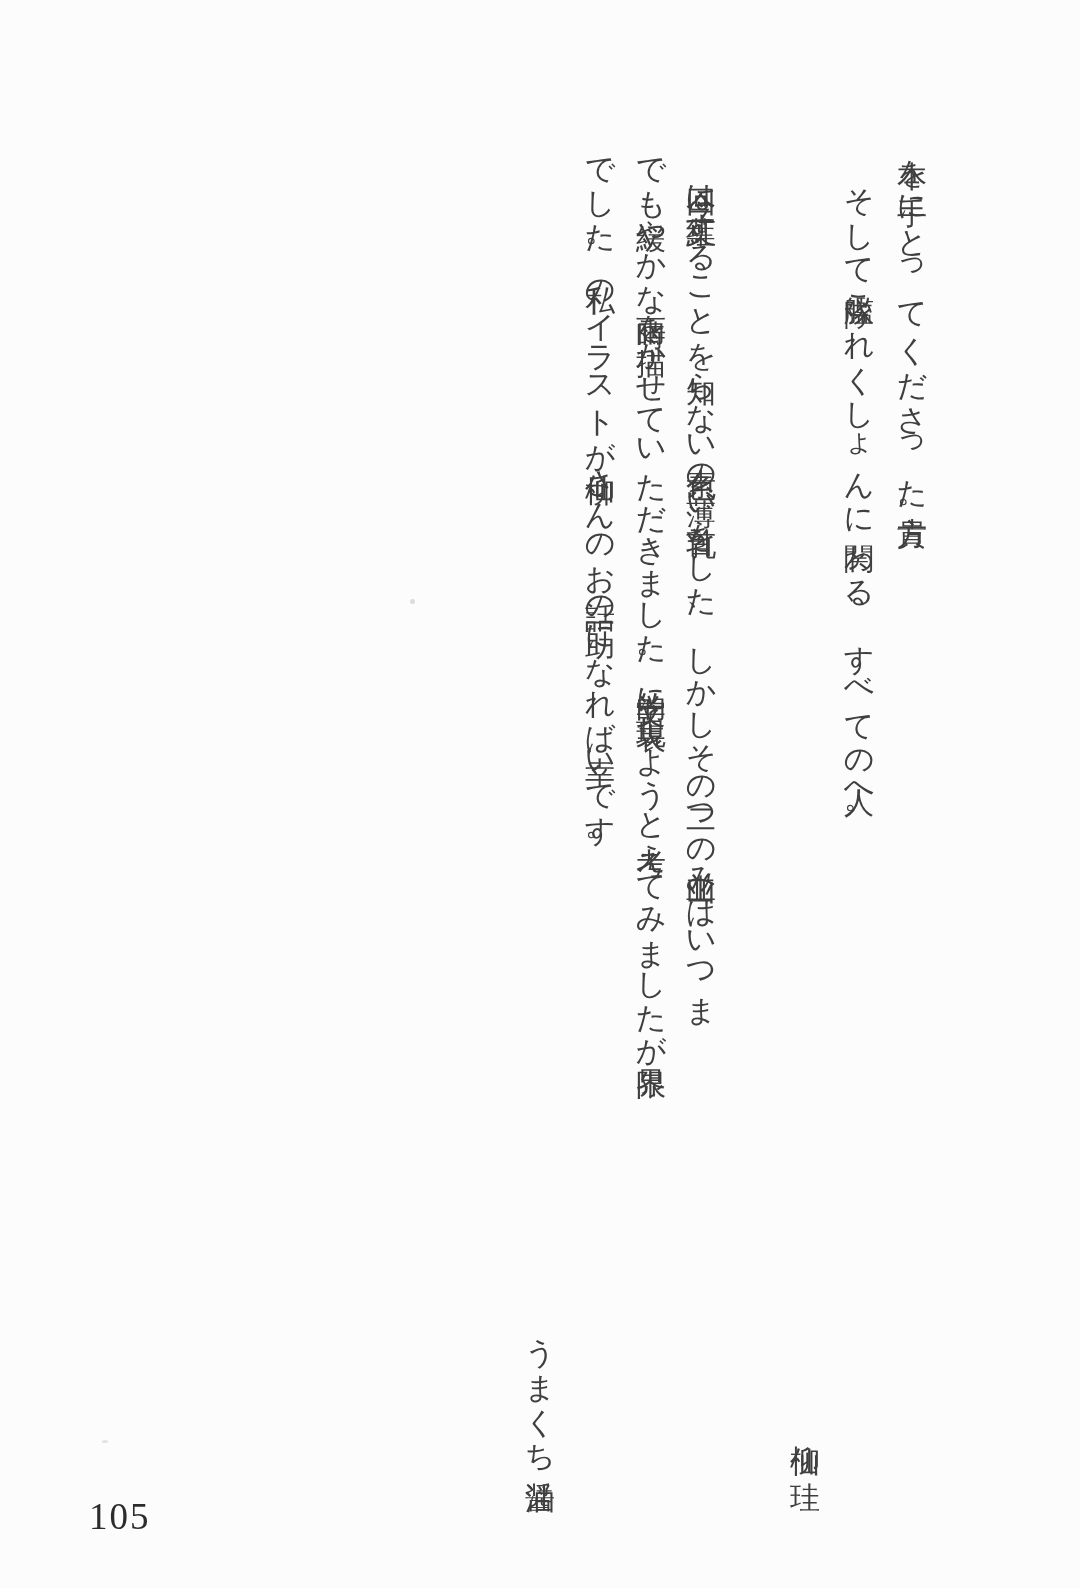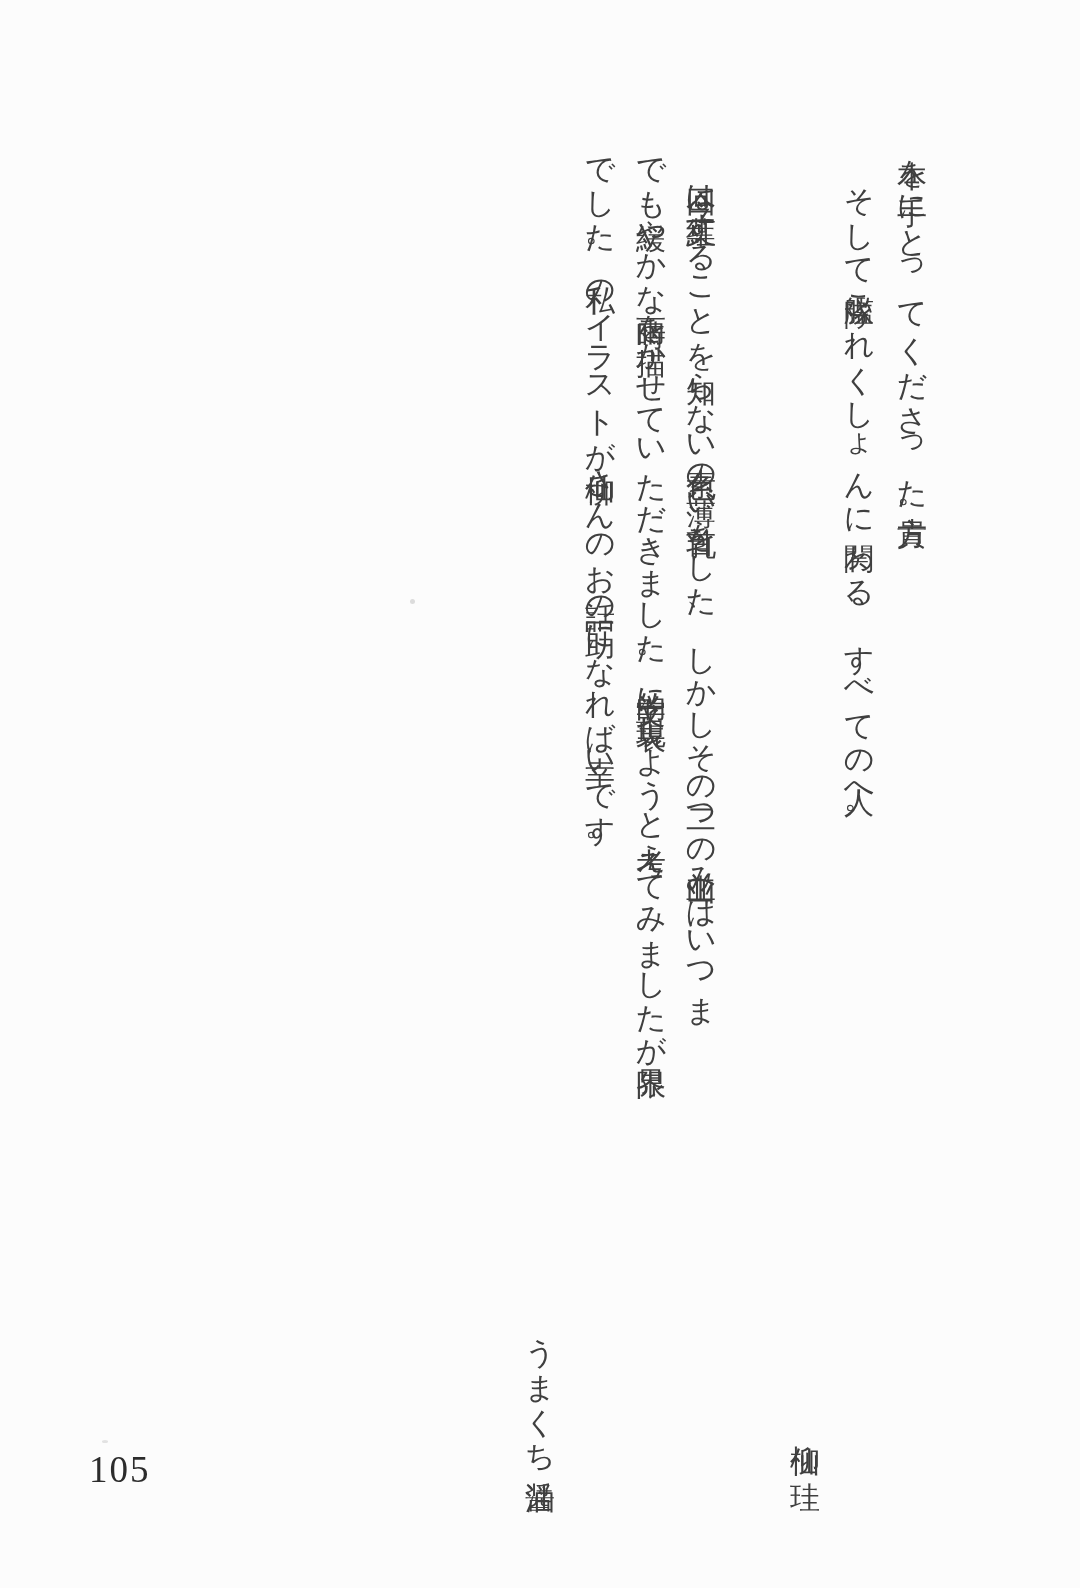--- a/index.html
+++ b/index.html
@@ -33,21 +33,21 @@
   .c1 { margin-left: 23px; }
   .c2 { margin-left: 24px; }
   .s1 { margin-left: 74px; letter-spacing: 2px; }
   .b1 { margin-left: 20px; }
   .b2 { margin-left: 21px; }
   .b3 { margin-left: 30px; }
   .s2 { margin-left: 0; letter-spacing: 1px; }
   .page-number {
     position: absolute;
     left: 89px;
-    top: 1448px;
+    top: 1495px;
     font-size: 37px;
     letter-spacing: 2px;
     color: #2c2c2c;
   }
   .speck {
     position: absolute;
     border-radius: 50%;
     background: #dcdcdc;
   }
   .speck-1 { left: 410px; top: 599px; width: 5px; height: 5px; }

